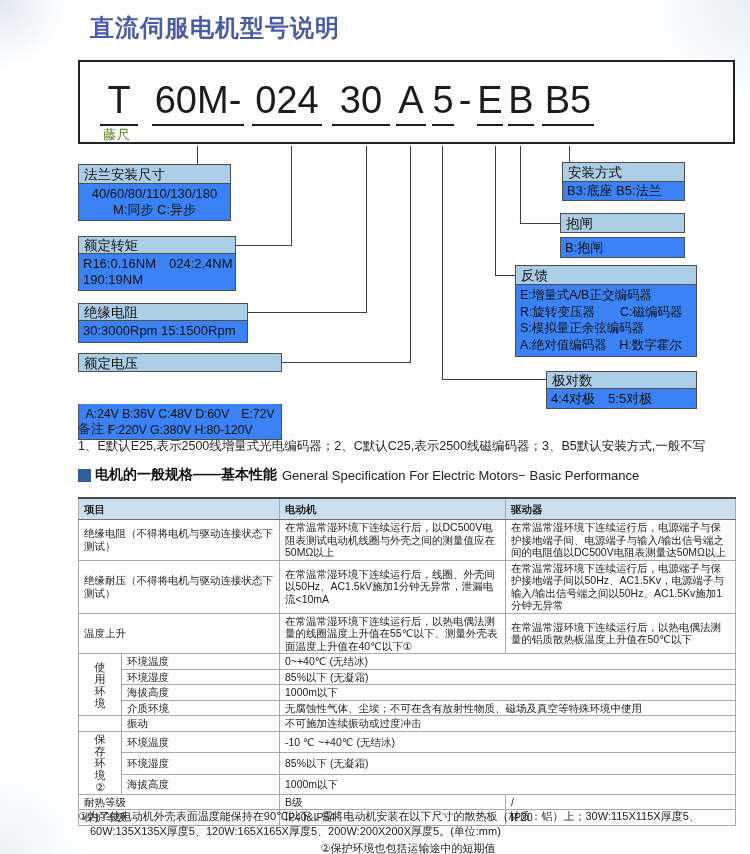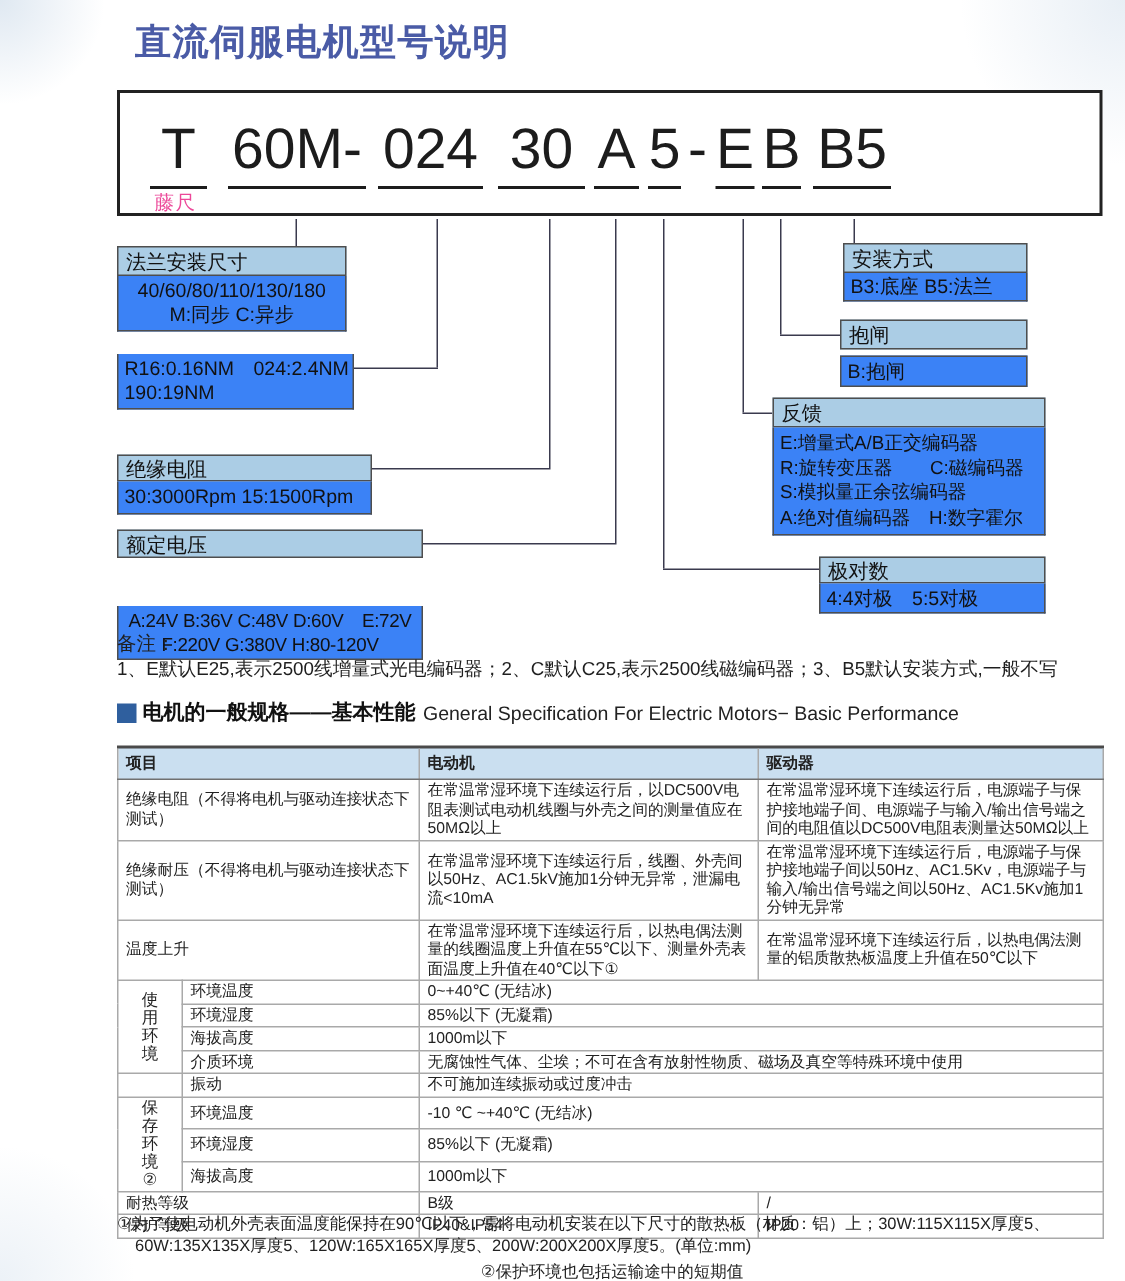--- a/index.html
+++ b/index.html
@@ -15,21 +15,21 @@
     position:relative;overflow:hidden;
   }
   .abs{position:absolute;box-sizing:border-box;}
   
   .page-title{left:90px;top:12px;font-size:24px;font-weight:bold;color:#4a5ba6;letter-spacing:1px;}
   
   .model-box{left:78px;top:60px;width:657px;height:84px;border:2px solid #222;background:#fff;}
   .seg{position:absolute;top:76px;height:50px;font-size:38px;color:#1c1c1c;text-align:center;
        border-bottom:2px solid #1c1c1c;line-height:48px;white-space:nowrap;}
   .seg.nl{border-bottom:none;}
-  .brand{left:103px;top:126px;font-size:13px;color:#ec4899;letter-spacing:1px;font-family:Liberation Serif, serif;}
+  .brand{left:103px;top:126px;font-size:13px;color:#4d7c0f;letter-spacing:1px;font-family:Liberation Serif, serif;}
   
   .vline{width:1px;background:#3a3a4e;}
   .hline{height:1px;background:#3a3a4e;}
   
   .spec-box{background:#fff;}
   .hd{background:#abcde5;border:1px solid #4e4e4e;font-size:13.5px;color:#111;
       padding:0 5px;height:20px;line-height:20px;box-sizing:border-box;}
   .bd{background:#3b82f6;border:1px solid #4e4e4e;border-top:none;font-size:13px;color:#111;
       padding:2px 4px;box-sizing:border-box;line-height:16px;}
   .bd.center{text-align:center;}
@@ -91,20 +91,21 @@
 
 <div class="abs spec-box" style="left:78px;top:164px;width:153px;">
   <div class="hd">法兰安装尺寸</div>
   <div class="bd center" style="height:37px;">
     <div class="ln">40/60/80/110/130/180</div>
     <div class="ln">M:同步 C:异步</div>
   </div>
 </div>
 
 <div class="abs spec-box" style="left:78px;top:236px;width:158px;">
+  <div class="hd" style="height:18px;line-height:18px;">额定转矩</div>
   <div class="bd" style="height:37px;">
     <div class="ln">R16:0.16NM　024:2.4NM</div>
     <div class="ln">190:19NM</div>
   </div>
 </div>
 
 <div class="abs spec-box" style="left:78px;top:303px;width:170px;">
   <div class="hd" style="height:18px;line-height:18px;">绝缘电阻</div>
   <div class="bd" style="height:22px;">
     <div class="ln">30:3000Rpm 15:1500Rpm</div>

